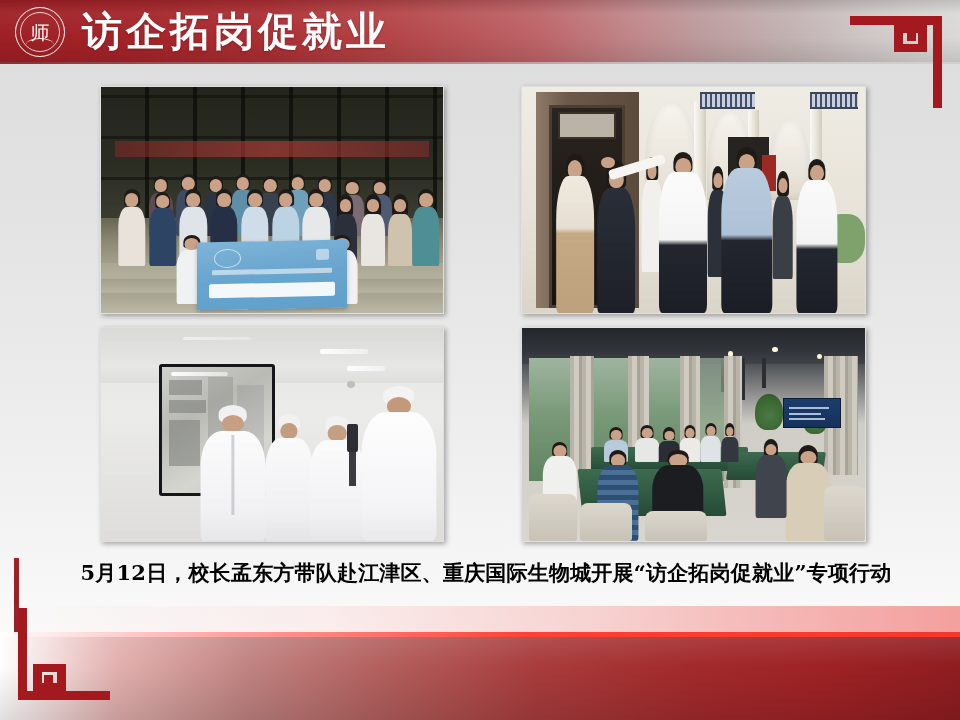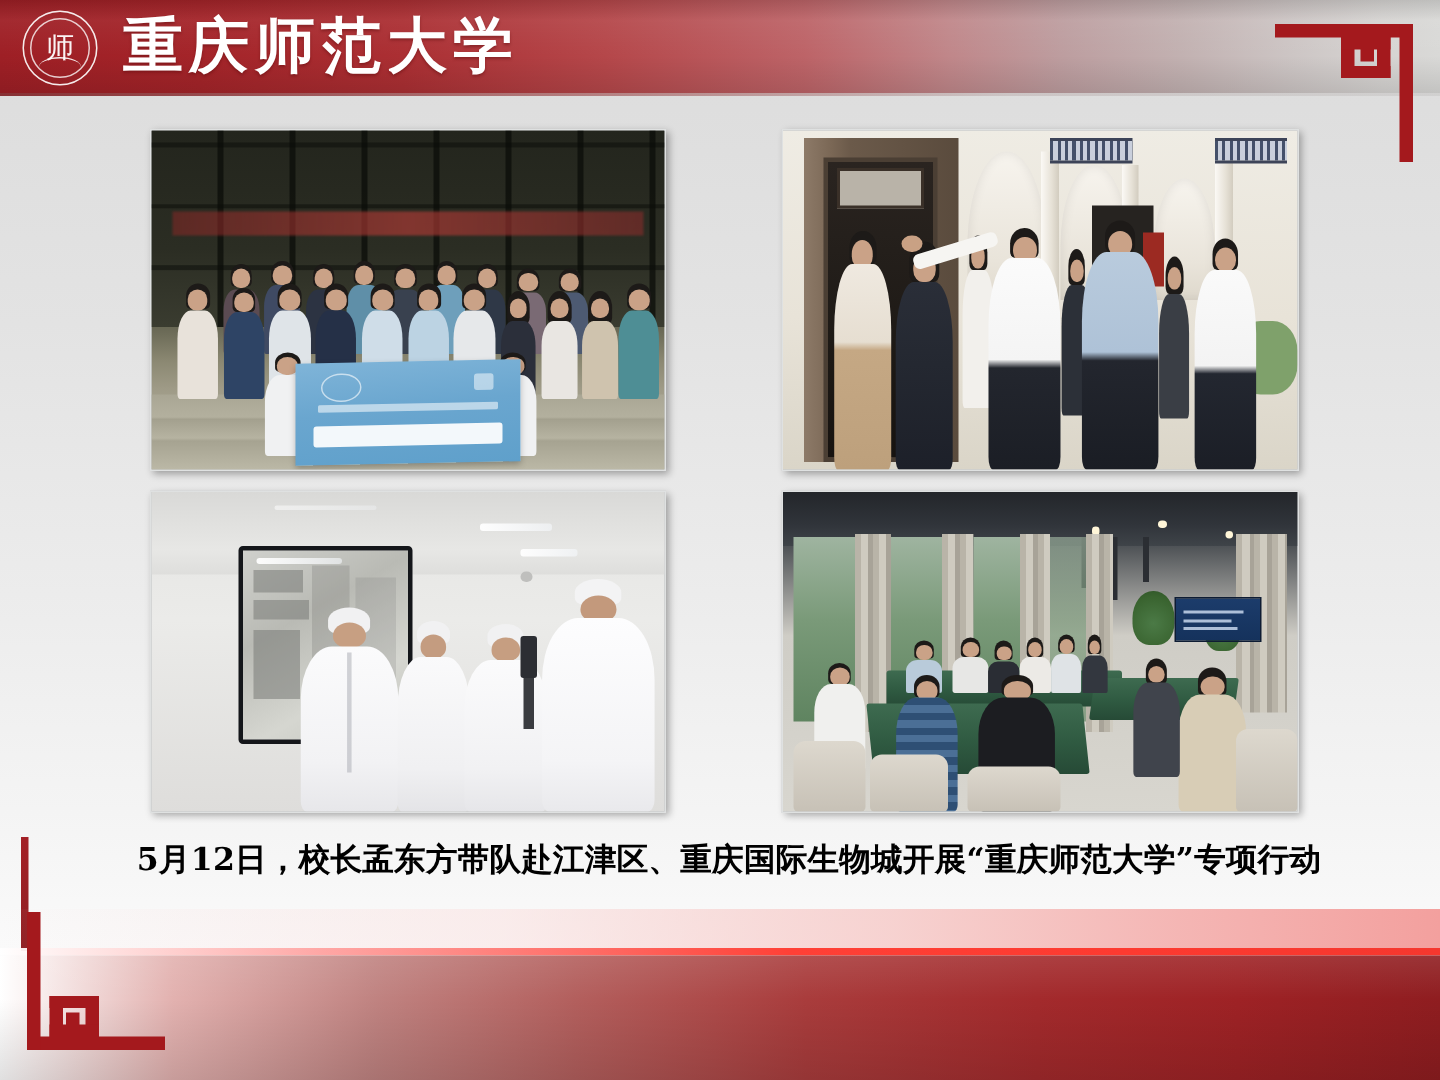--- a/index.html
+++ b/index.html
@@ -451,21 +451,21 @@
   <div class="header-hairline"></div>
 
   <div class="seal">
     <div class="ring-outer"></div>
     <div class="ring-inner"></div>
     <div class="seal-micro"></div>
     <div class="seal-glyph">师</div>
     <div class="seal-book"></div>
   </div>
 
-  <div class="univ-name">重庆师范大学</div>
+  <div class="univ-name">访企拓岗促就业</div>
 
   <div class="ornament ornament-tr">
     <svg width="104" height="104" viewBox="0 0 104 104" aria-hidden="true">
       <g fill="#a4191d">
         <rect x="6" y="6" width="92" height="9"></rect>
         <rect x="89" y="6" width="9" height="92"></rect>
         <rect x="50" y="14" width="9" height="28"></rect>
         <rect x="50" y="14" width="33" height="9"></rect>
         <rect x="74" y="14" width="9" height="28"></rect>
         <rect x="50" y="34" width="33" height="8"></rect>
@@ -807,21 +807,21 @@
         </div>
 
       <div class="p4-chair" style="left:2%;top:78%;width:14%;height:22%;"></div>
       <div class="p4-chair" style="left:17%;top:82%;width:15%;height:18%;"></div>
       <div class="p4-chair" style="left:36%;top:86%;width:18%;height:14%;"></div>
       <div class="p4-chair" style="left:88%;top:74%;width:12%;height:26%;"></div>
     </div>
   </div>
 
   <div class="caption-rule"></div>
-  <div class="caption">5月12日，校长孟东方带队赴江津区、重庆国际生物城开展“重庆师范大学”专项行动</div>
+  <div class="caption">5月12日，校长孟东方带队赴江津区、重庆国际生物城开展“访企拓岗促就业”专项行动</div>
 
   <div class="footer-wash"></div>
   <div class="footer-hi"></div>
   <div class="footer-band"></div>
   <div class="footer-band-shade"></div>
 
   <div class="ornament ornament-bl">
     <svg width="104" height="104" viewBox="0 0 104 104" aria-hidden="true">
       <g fill="#a4191d" transform="translate(104,104) rotate(180)">
         <rect x="6" y="6" width="92" height="9"></rect>

